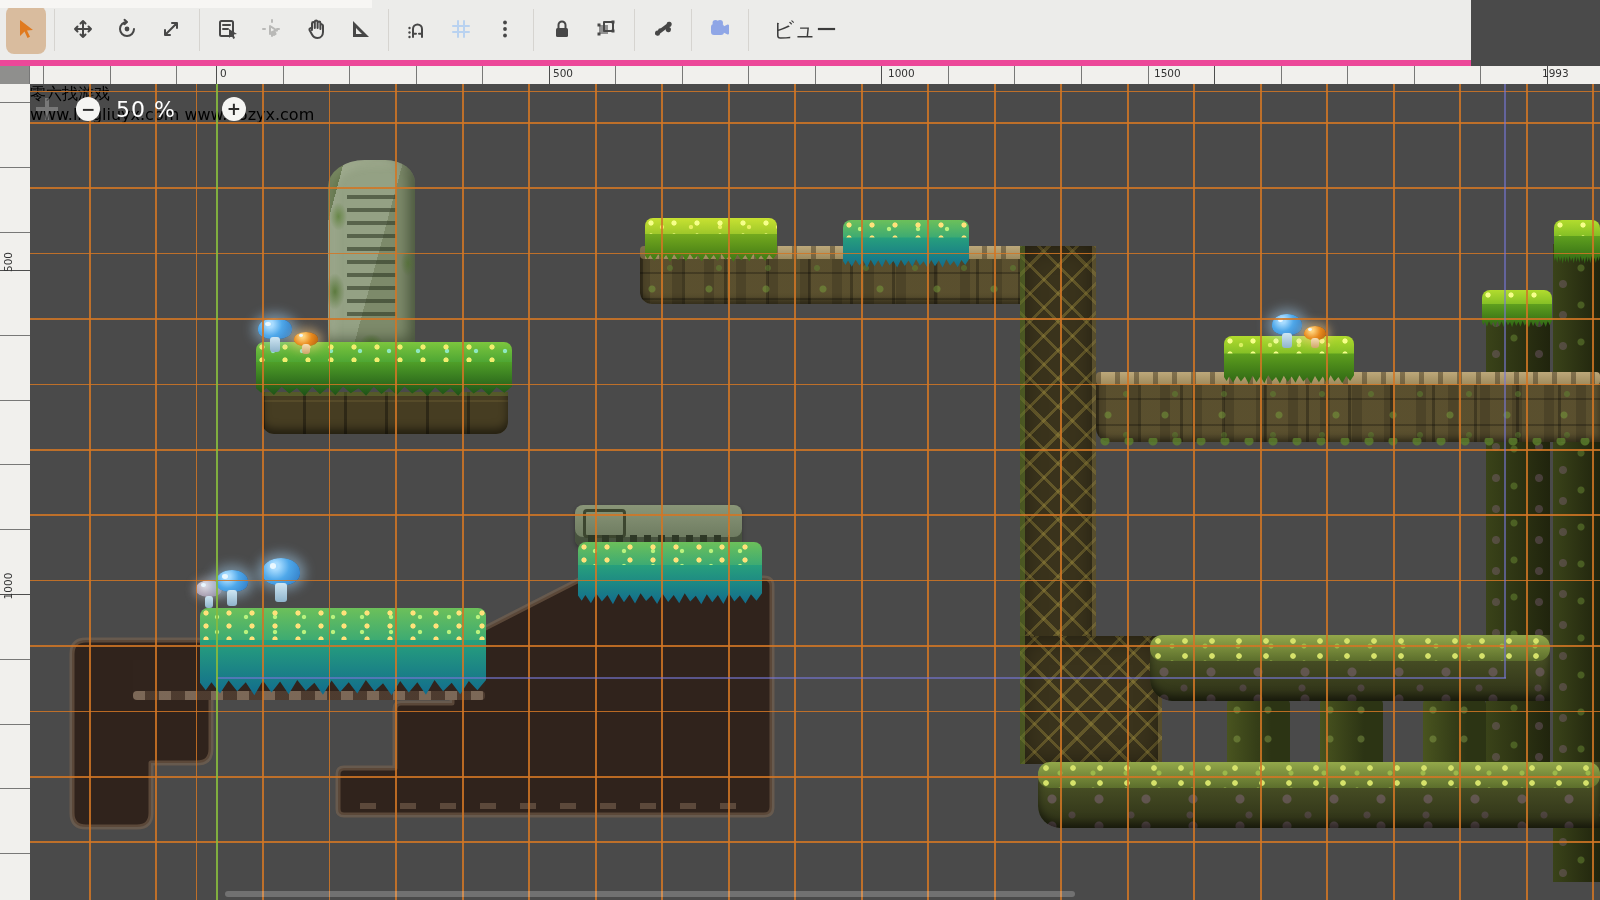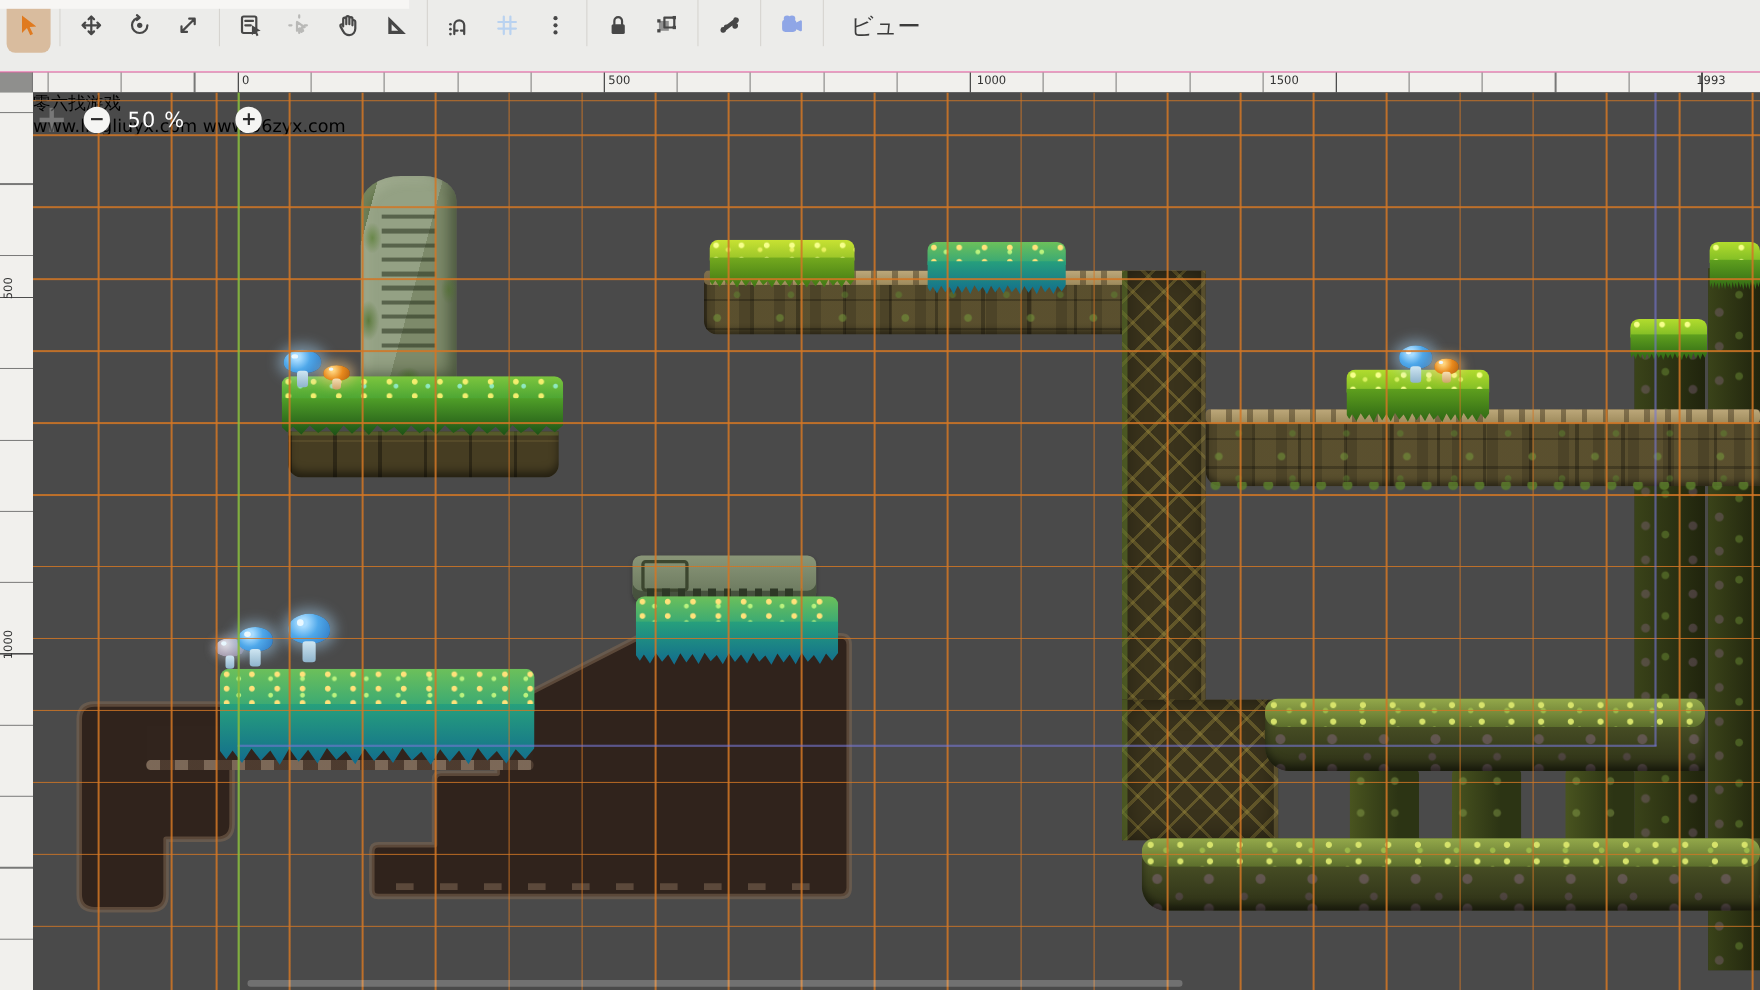--- a/index.html
+++ b/index.html
@@ -1,22 +1,22 @@
 <!DOCTYPE html>
 <html><head>
 <meta charset="utf-8">
 <style>
   * { margin:0; padding:0; box-sizing:border-box; }
   html,body { width:1600px; height:900px; overflow:hidden;
     font-family:"DejaVu Sans","Liberation Sans",sans-serif; background:#4a4a4a; }
   .app { position:relative; width:1600px; height:900px; }
 
   
-  .toolbar { position:absolute; left:0; top:0; width:1600px; height:66px;
-    background:#ececea; border-bottom:1px solid #ec4899; display:flex; }
+  .toolbar { position:absolute; left:0; top:0; width:1471px; height:66px;
+    background:#ececea; border-bottom:6px solid #ec4899; display:flex; align-items:center; }
   .tb-hl { position:absolute; left:0; top:0; width:372px; height:8px; background:#f7f6f4; }
   .tbtn { width:40px; height:48px; margin:0 2px; border:none; background:transparent; border-radius:8px;
     display:flex; align-items:center; justify-content:center; cursor:pointer; }
   .tbtn.active { background:#d9bc9e; }
   .tbtn svg { width:24px; height:24px; stroke:#474747; fill:none; stroke-width:2; stroke-linecap:round; stroke-linejoin:round; }
   .tbtn.dim svg { stroke:#b9b9b7; }
   .tbtn.blue svg { stroke:#b9d2f0; }
   .tbtn.cam svg { stroke:#8fa6e6; fill:#8fa6e6; }
   .tbtn svg .fill { fill:#474747; stroke:none; }
   .tbtn.active svg .fill { fill:#e07a1f; }
@@ -55,21 +55,21 @@
   .vp-bottom { left:186px; top:593px; width:1290px; height:2px; }
 
   
   .zoomer { position:absolute; left:6px; top:10px; z-index:80; display:flex; align-items:center; height:30px; }
   .pan-hint { width:22px; height:22px; position:relative; opacity:.32; margin-right:18px; }
   .pan-hint::before,.pan-hint::after { content:""; position:absolute; background:#d8d8d8; }
   .pan-hint::before { left:9px; top:0; width:4px; height:22px; }
   .pan-hint::after { left:0; top:9px; width:22px; height:4px; }
   .zbtn { width:24px; height:24px; border-radius:50%; background:#f5f5f3; border:none; color:#2c2c2c;
     font-size:17px; line-height:22px; text-align:center; cursor:pointer; font-family:inherit; font-weight:bold; }
-  .zval { color:#fff; font-size:19px; margin:0 22px 0 16px; letter-spacing:1px; }
+  .zval { color:#fff; font-size:22px; margin:0 22px 0 16px; letter-spacing:1px; }
   .zbtn.plus { margin-left:24px; }
 
   
   .hscroll { position:absolute; left:195px; top:807px; width:850px; height:6px; border-radius:3px;
     background:rgba(255,255,255,.22); z-index:70; }
 
   
   .st { position:absolute; }
   .grass .ridge { position:absolute; left:0; top:0; right:0; height:46%;
     border-radius:8px 8px 0 0;

